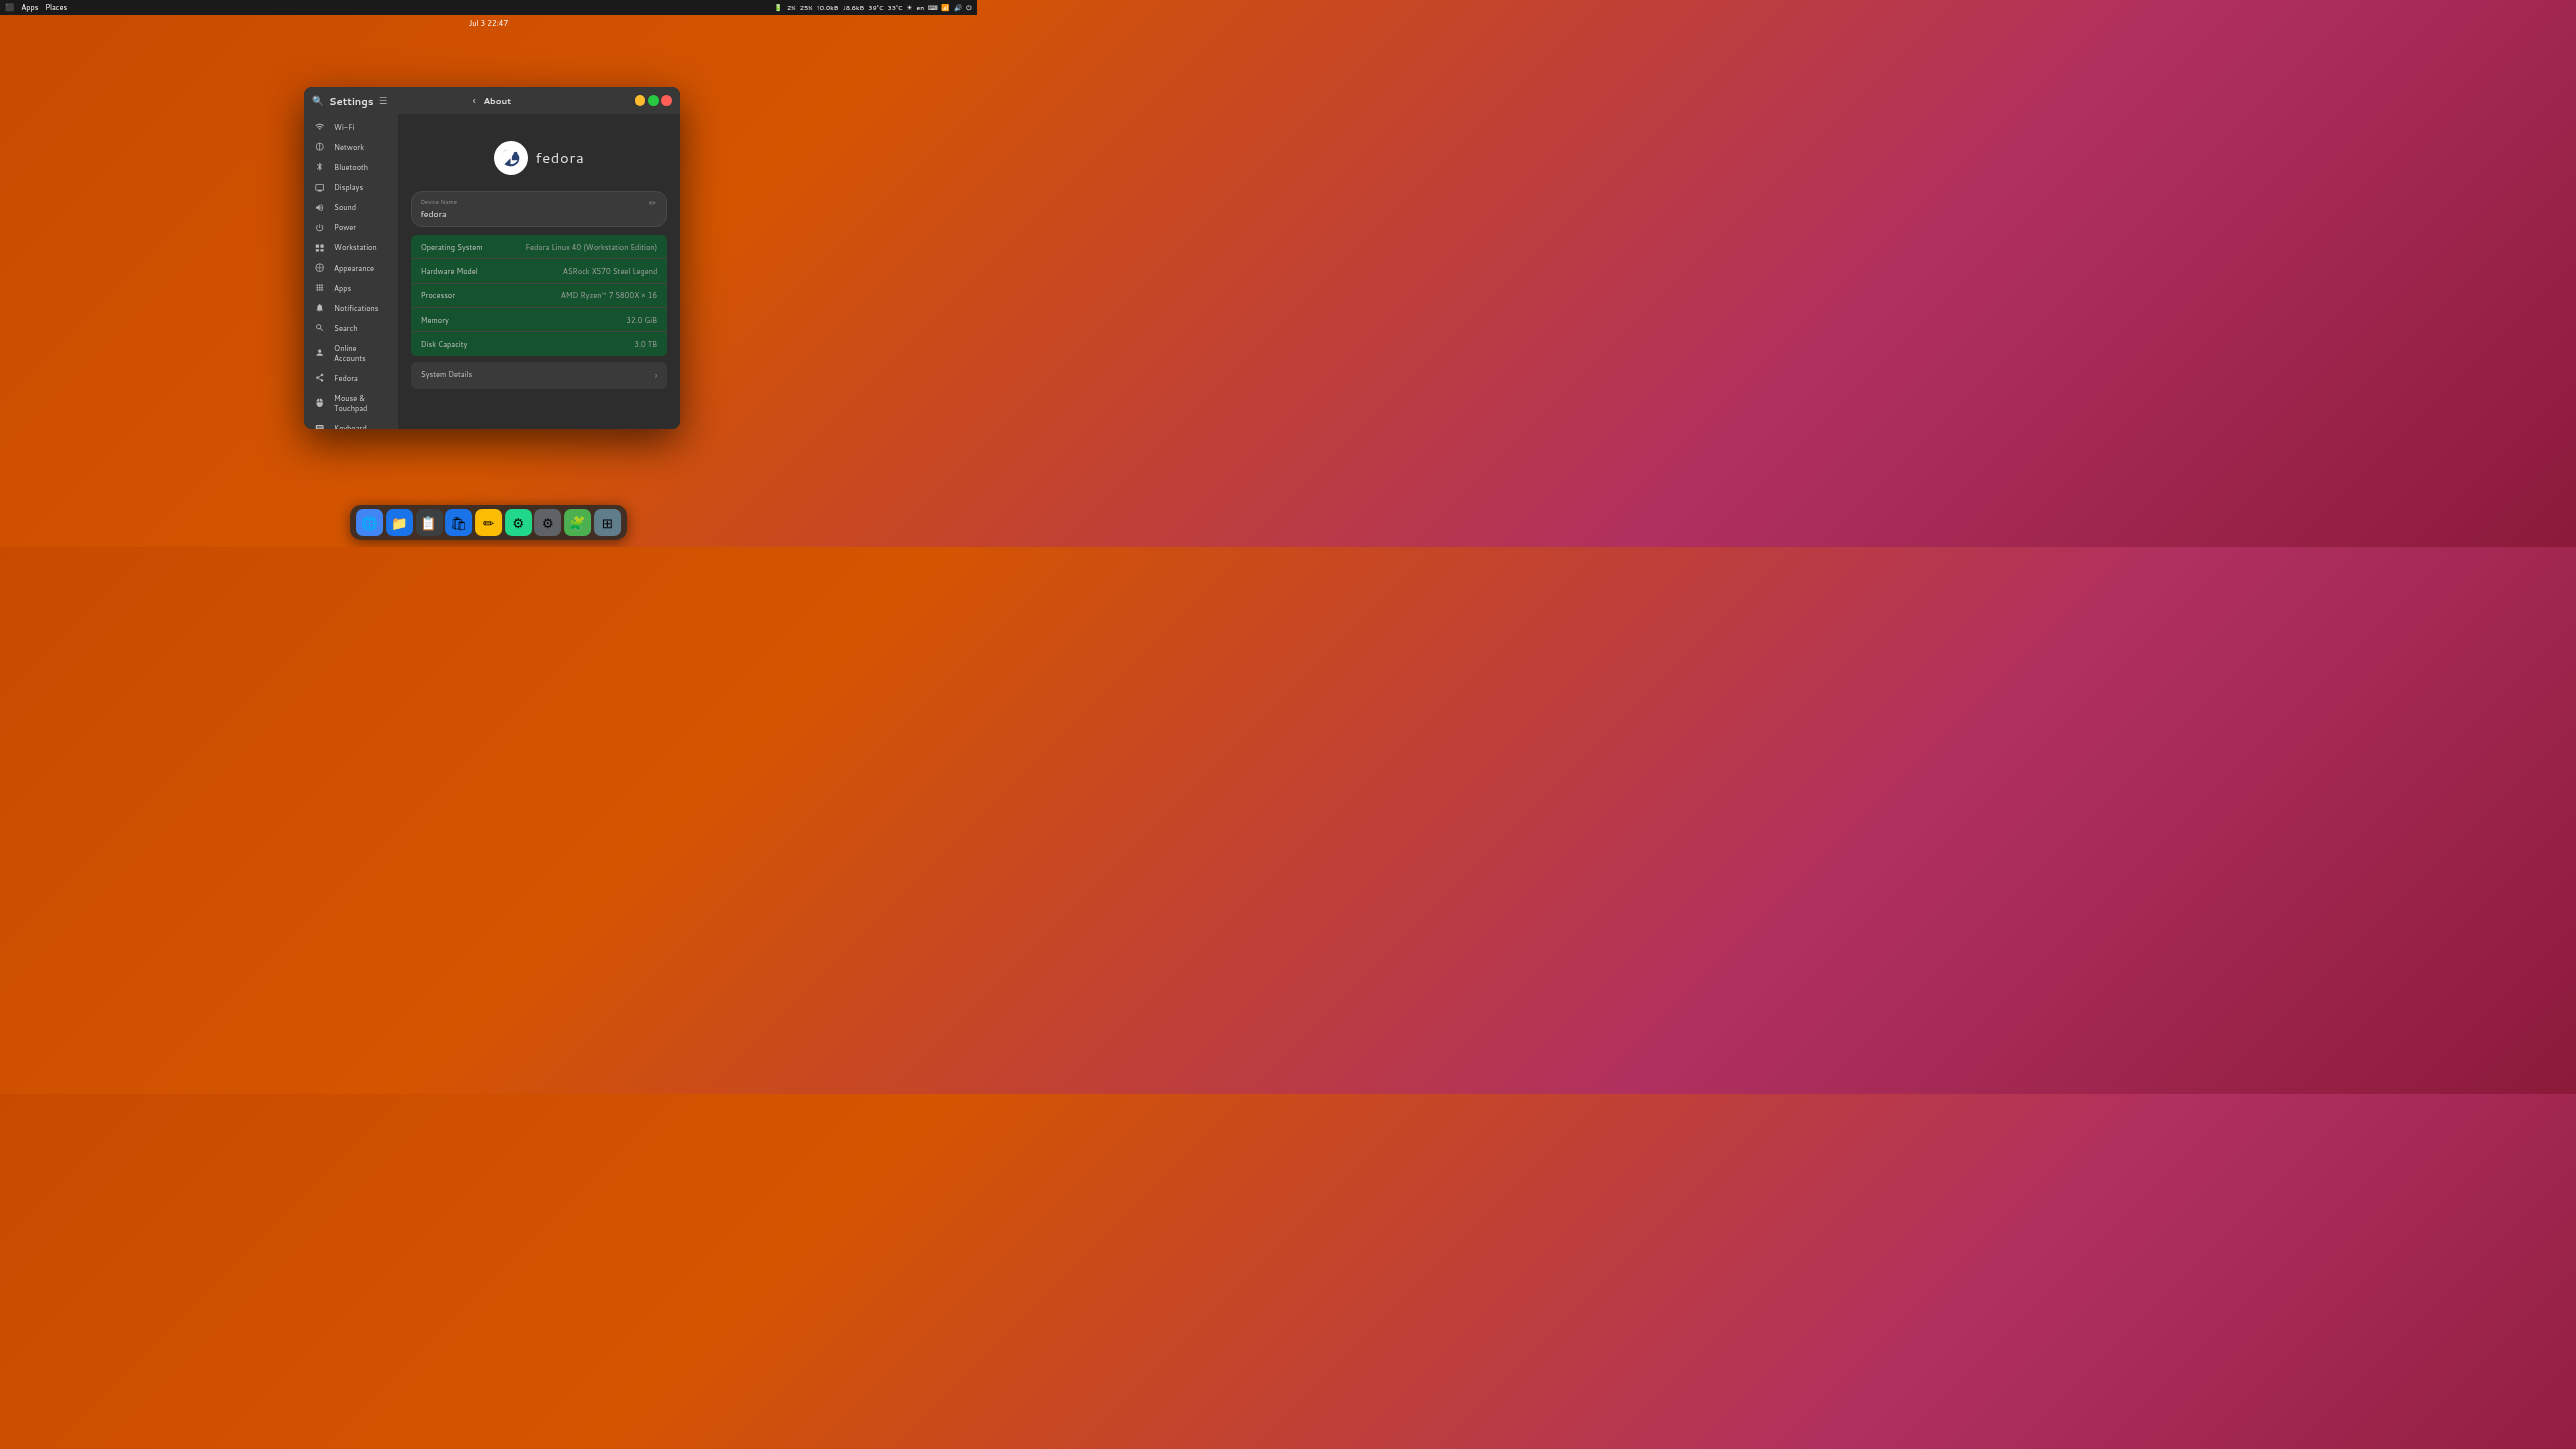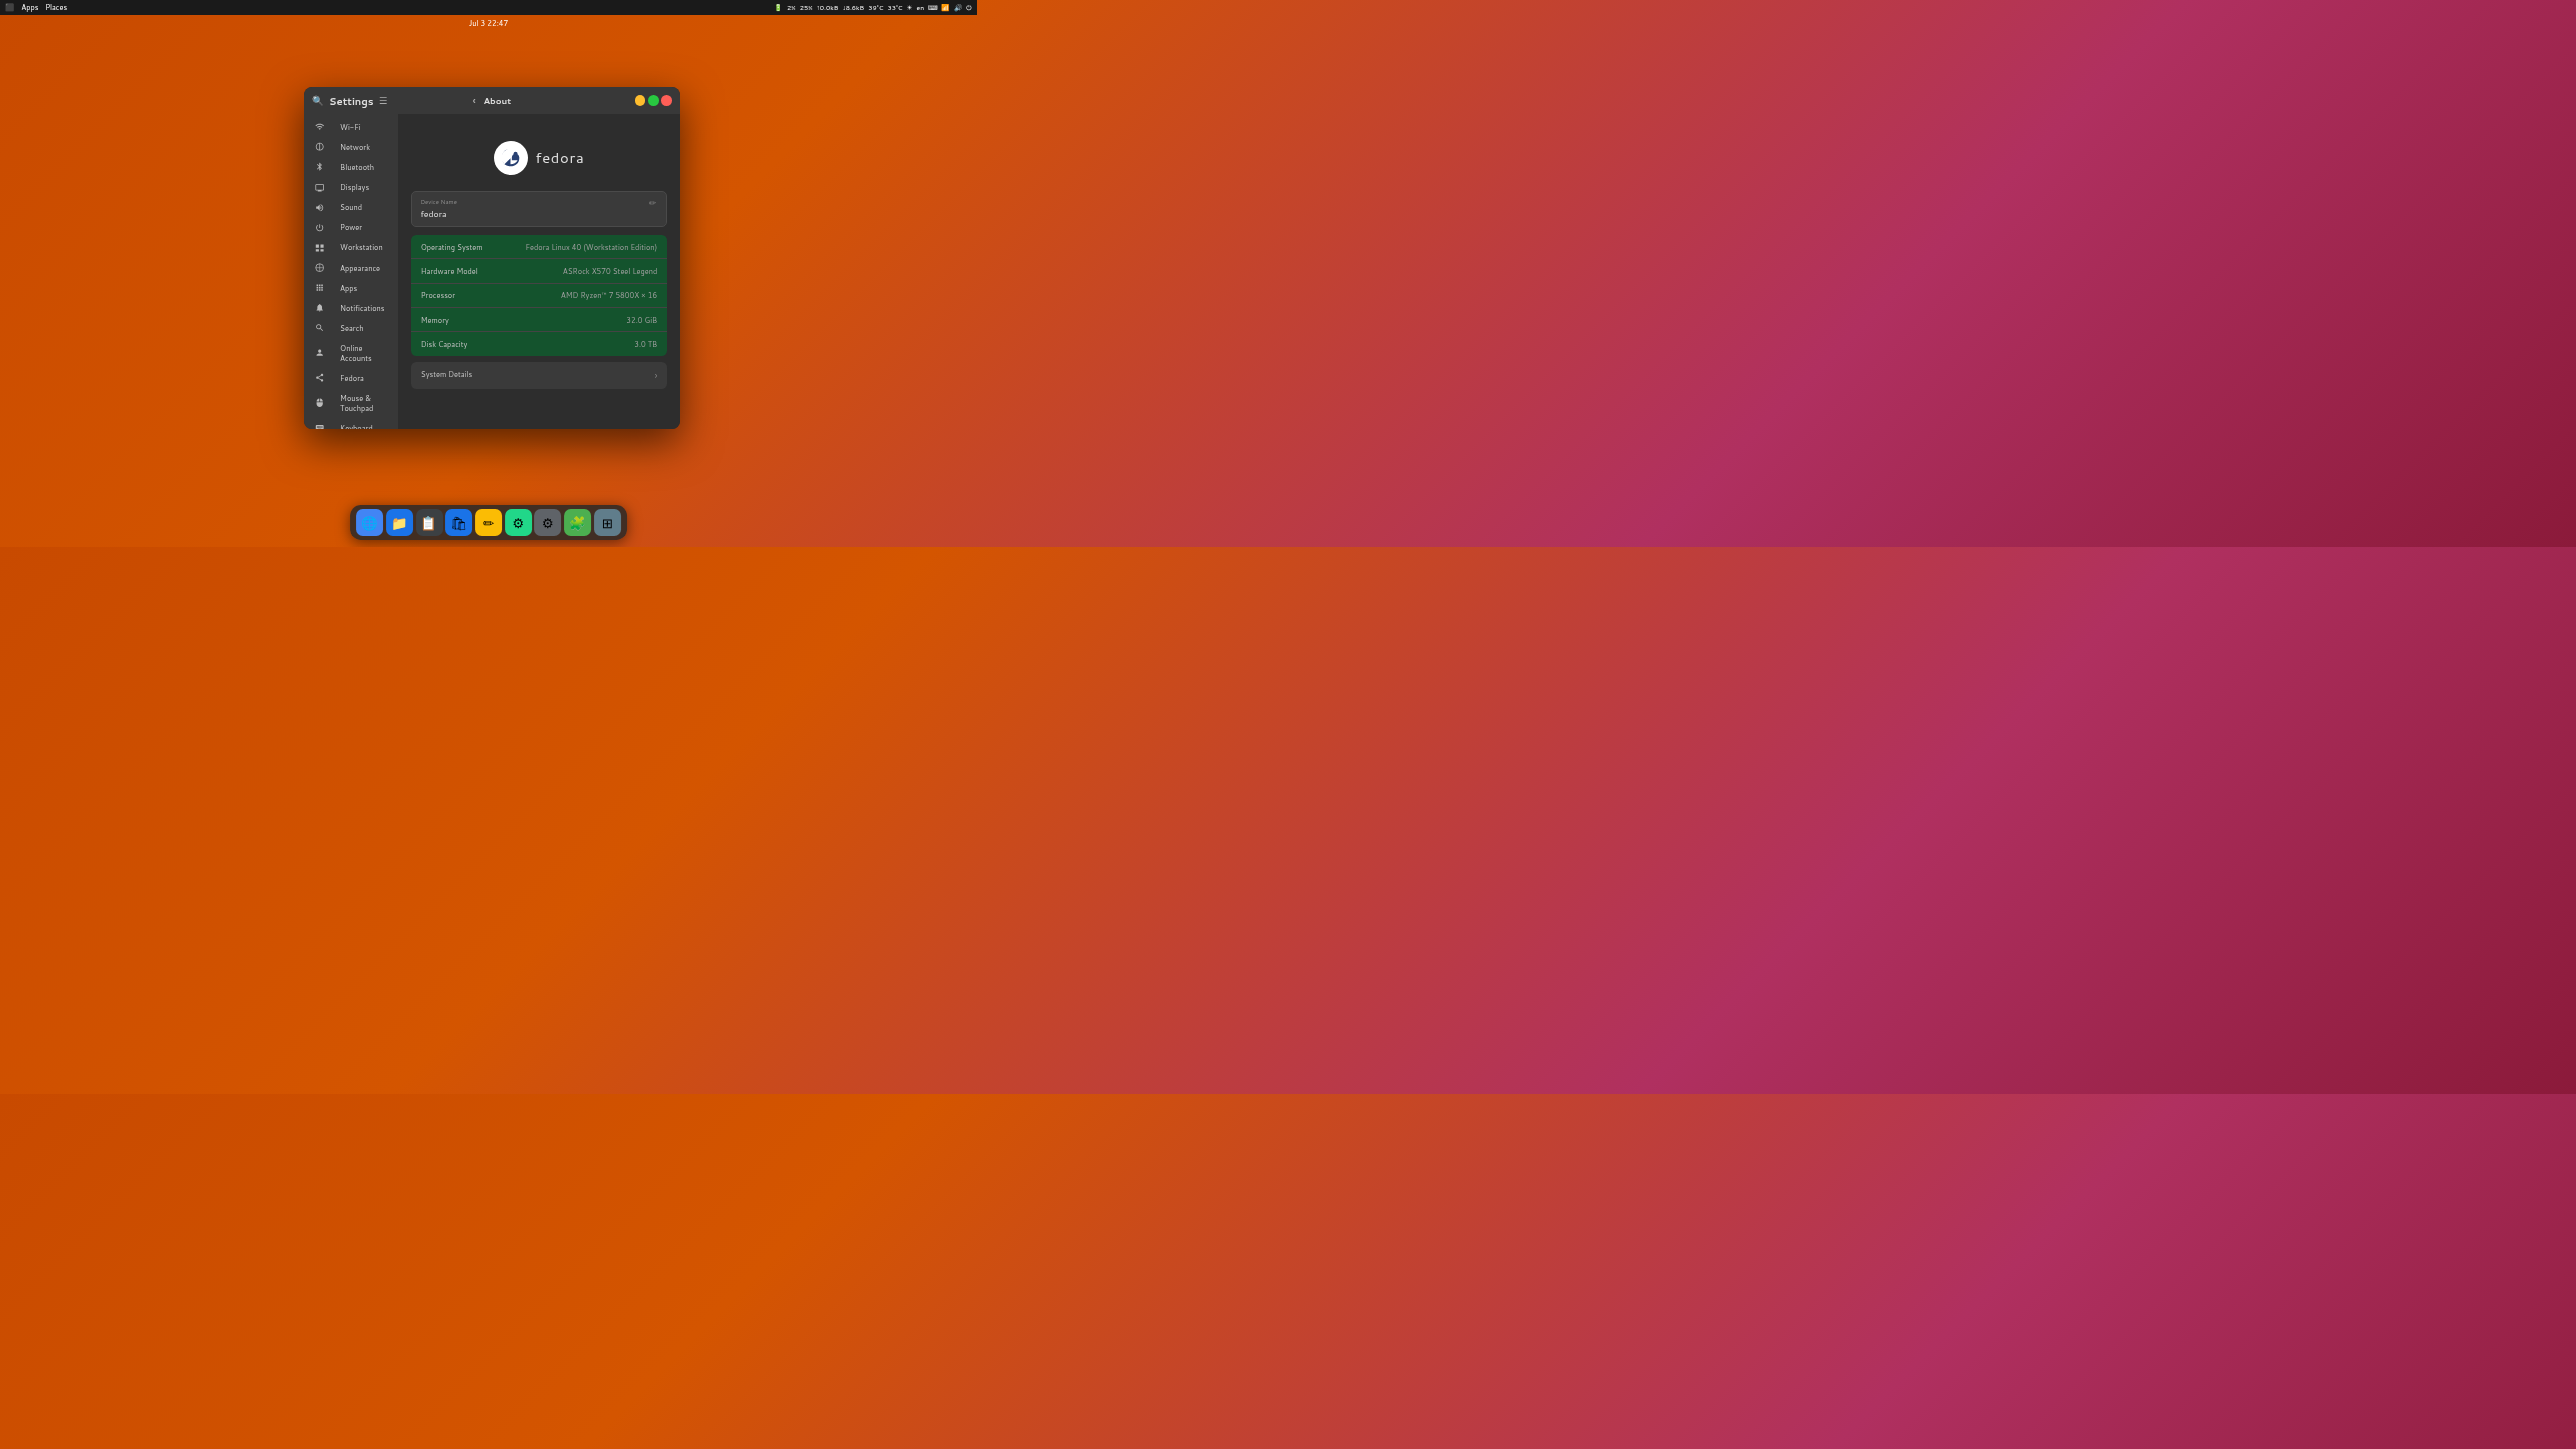--- a/index.html
+++ b/index.html
@@ -96,21 +96,21 @@
       overflow-y: auto;
       flex-shrink: 0;
       padding: 2.7px 0;
     }
     .sidebar::-webkit-scrollbar { width: 2.7px; }
     .sidebar::-webkit-scrollbar-thumb { background: #555; border-radius: 1.3px; }
 
     .sidebar-item {
       display: flex;
       align-items: center;
-      gap: 16px;
+      gap: 10px;
       padding: 4.7px 8px;
       cursor: pointer;
       font-size: 7.4px;
       color: #d0d0d0;
       border-radius: 4px;
       margin: 0.7px 2.7px;
     }
     .sidebar-item .item-icon {
       width: 9.4px; height: 9.4px;
       display: flex; align-items: center; justify-content: center;
@@ -150,21 +150,21 @@
     .fedora-text {
       font-size: 14.8px;
       color: #e0e0e0;
       font-weight: 300;
       letter-spacing: 0.7px;
     }
 
     .device-name-box {
       background: #3a3a3a;
       border: 0.7px solid #4a4a4a;
-      border-radius: 5px;
+      border-radius: 11px;
       padding: 5.4px 8px;
       margin-bottom: 8px;
       display: flex;
       align-items: flex-start;
       justify-content: space-between;
     }
     .device-name-label {
       font-size: 6px;
       color: #888;
       margin-bottom: 1.3px;

